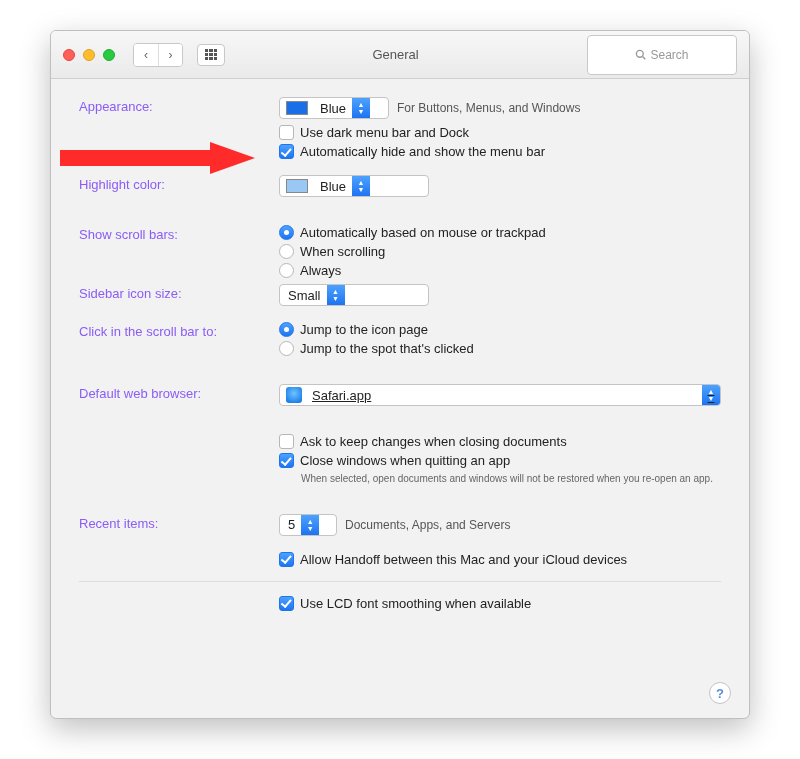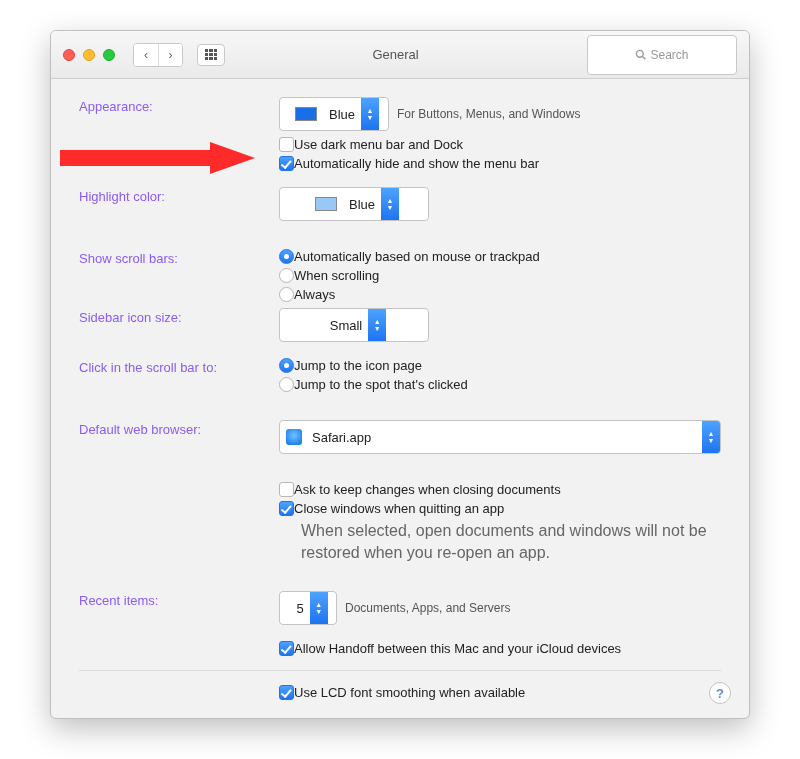--- a/index.html
+++ b/index.html
@@ -73,43 +73,43 @@
   .lab {
     width: 200px; text-align:left; padding-right:10px; color:#8b5cf6;
     padding-top:2px; flex-shrink:0;
   }
   .ctl { flex:1; display:flex; flex-direction:column; gap:4px; }
   .inline { display:flex; align-items:center; gap:8px; flex-wrap:wrap; }
 
   .select {
     display:inline-flex; align-items:center;
     background:#fff; border:1px solid #c4c4c4; border-radius:4px;
-    height:34px; font-size:13px; overflow:hidden;justify-content:center;
+    height:22px; font-size:13px; overflow:hidden;
   }
   .select .swatch { width:22px; height:14px; margin:0 6px; background:#1a6fe8; border:1px solid #888; }
   .select .swatch.lightblue { background:#9ac8f5; }
   .select .sval { padding:0 6px; white-space:nowrap; }
   .select .arrows {
     width:18px; align-self:stretch;
     background:linear-gradient(#4da2ff,#1e74f0);
     color:#fff; display:flex; flex-direction:column; align-items:center; justify-content:center;
     font-size:7px; line-height:7px;
   }
-  .select.wide { width:100%; }
+  .select.wide { width:100%;text-decoration:underline; }
   .select.wide .sval { flex:1; }
   .select .appicon {
     width:16px; height:16px; margin:0 4px 0 6px; border-radius:3px;
     background: radial-gradient(circle at 50% 40%, #6fc3ff 0%, #1d7fe8 80%);
     display:flex; align-items:center; justify-content:center;
   }
 
   .hint { color:#555; font-size:12px; }
-  .hint.small { font-size:16px; color:#666; padding-left:22px; line-height:1.35; }
-
-  .cb, .rb { display:flex; align-items:flex-start; gap:0; }
+  .hint.small { font-size:10px; color:#666; padding-left:22px; line-height:1.35; }
+
+  .cb, .rb { display:flex; align-items:flex-start; gap:6px; }
   .cb .box {
     width:15px; height:15px; border:1px solid #b7b7b7; border-radius:3px; background:#fff;
     display:flex; align-items:center; justify-content:center; flex-shrink:0;
   }
   .cb.checked .box {
     background:linear-gradient(#4da2ff,#1e74f0);
     border-color:#1e74f0;
   }
   .cb.checked .box::after {
     content:""; width:8px; height:4px; border:2px solid #fff; border-top:none; border-right:none;

